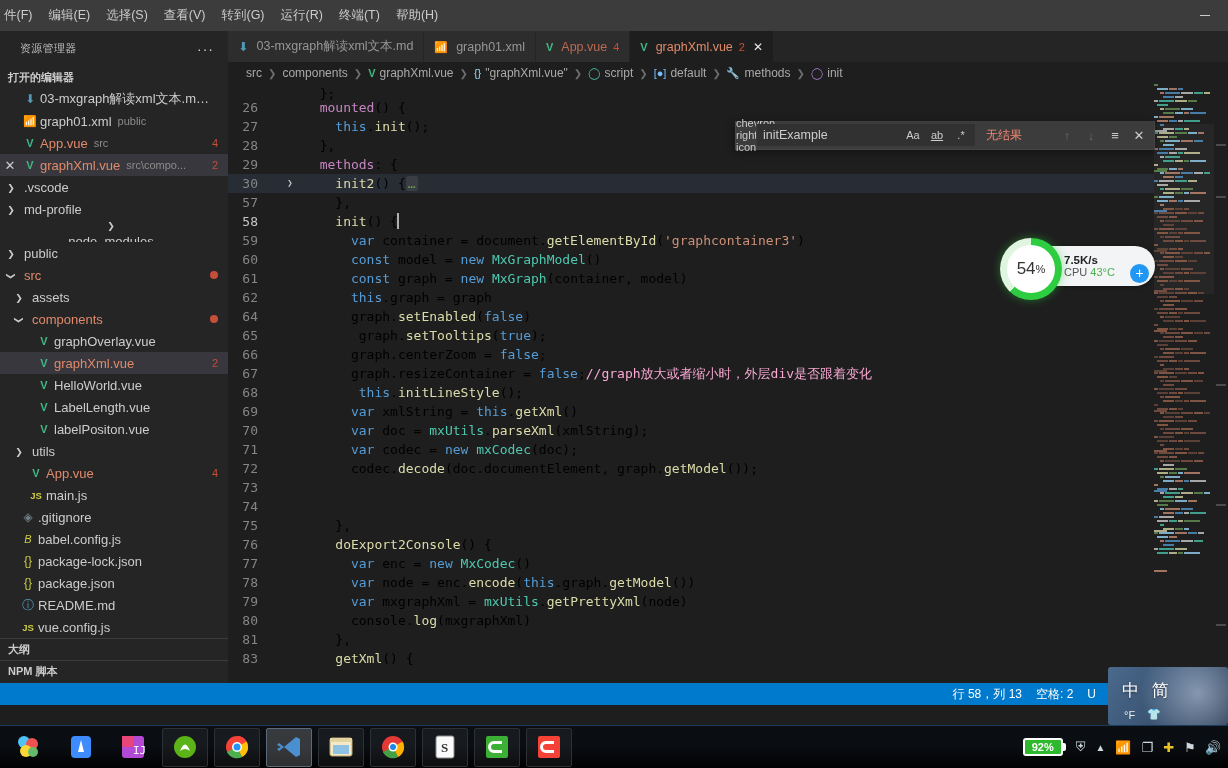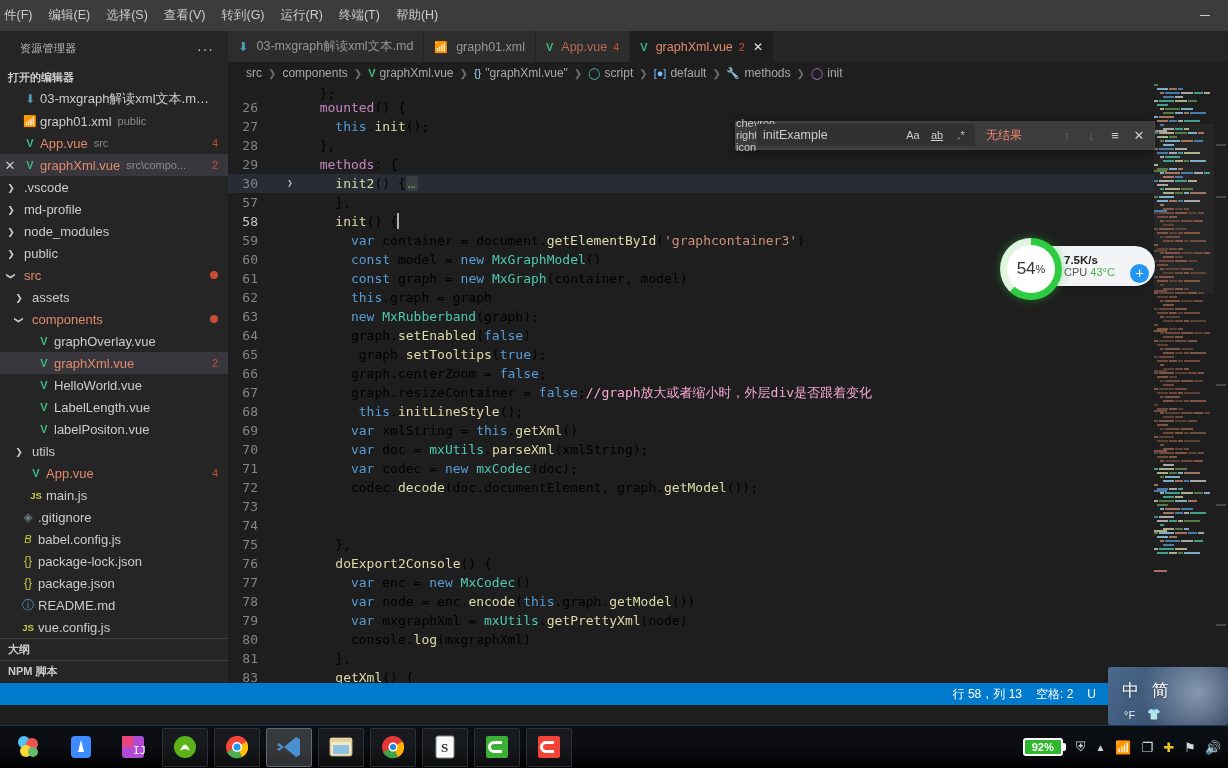--- a/index.html
+++ b/index.html
@@ -322,21 +322,21 @@
           <span style="width: 6px;"></span>
           <span class="sb-label">.vscode</span>
           <span class="sb-badge" style="color: rgb(199, 78, 57);"></span>
         </div>
         <div class="sb-row" style="padding-left: 4px;">
           <span class="twisty chev-r"></span>
           <span style="width: 6px;"></span>
           <span class="sb-label">md-profile</span>
           <span class="sb-badge" style="color: rgb(199, 78, 57);"></span>
         </div>
-        <div class="sb-row" style="padding-left: 4px;">
+        <div class="sb-row" style="padding-left: 4px; flex-direction: column;">
           <span class="twisty chev-r"></span>
           <span style="width: 6px;"></span>
           <span class="sb-label">node_modules</span>
           <span class="sb-badge" style="color: rgb(199, 78, 57);"></span>
         </div>
         <div class="sb-row" style="padding-left: 4px;">
           <span class="twisty chev-r"></span>
           <span style="width: 6px;"></span>
           <span class="sb-label">public</span>
           <span class="sb-badge" style="color: rgb(199, 78, 57);"></span>
@@ -517,21 +517,20 @@
           <div class="code-line"><span class="ln">27</span><span class="fold"></span><span class="code-txt">    <span class="t-kw">this</span>.<span class="t-fn">init</span>();</span></div>
           <div class="code-line"><span class="ln">28</span><span class="fold"></span><span class="code-txt">  },</span></div>
           <div class="code-line"><span class="ln">29</span><span class="fold"></span><span class="code-txt">  <span class="t-key">methods</span>: {</span></div>
           <div class="code-line hl"><span class="ln">30</span><span class="fold">❯</span><span class="code-txt">    <span class="t-fn">init2</span>() {<span class="t-fold">…</span></span></div>
           <div class="code-line"><span class="ln">57</span><span class="fold"></span><span class="code-txt">    },</span></div>
           <div class="code-line"><span class="ln cur">58</span><span class="fold"></span><span class="code-txt">    <span class="t-fn">init</span>() {<span class="caret"></span></span></div>
           <div class="code-line"><span class="ln">59</span><span class="fold"></span><span class="code-txt">      <span class="t-kw">var</span> container = document.<span class="t-fn">getElementById</span>(<span class="t-str">'graphcontainer3'</span>)</span></div>
           <div class="code-line"><span class="ln">60</span><span class="fold"></span><span class="code-txt">      <span class="t-kw">const</span> model = <span class="t-kw">new</span> <span class="t-fn"><span class="t-cls">MxGraphModel</span></span>()</span></div>
           <div class="code-line"><span class="ln">61</span><span class="fold"></span><span class="code-txt">      <span class="t-kw">const</span> graph = <span class="t-kw">new</span> <span class="t-fn"><span class="t-cls">MxGraph</span></span>(container, model)</span></div>
           <div class="code-line"><span class="ln">62</span><span class="fold"></span><span class="code-txt">      <span class="t-kw">this</span>.graph = graph</span></div>
-          <div class="code-line"><span class="ln">63</span><span class="fold"></span><span class="code-txt">      <span class="t-kw">new</span> <span class="t-fn"><span class="t-cls">MxRubberband</span></span>(graph);</span></div>
           <div class="code-line"><span class="ln">64</span><span class="fold"></span><span class="code-txt">      graph.<span class="t-fn">setEnabled</span>(<span class="t-kw">false</span>)</span></div>
           <div class="code-line"><span class="ln">65</span><span class="fold"></span><span class="code-txt">       graph.<span class="t-fn">setTooltips</span>(<span class="t-kw">true</span>);</span></div>
           <div class="code-line"><span class="ln">66</span><span class="fold"></span><span class="code-txt">      graph.centerZoom = <span class="t-kw">false</span>;</span></div>
           <div class="code-line"><span class="ln">67</span><span class="fold"></span><span class="code-txt">      graph.resizeContainer = <span class="t-kw">false</span>;<span class="t-cmt">//graph放大或者缩小时，外层div是否跟着变化</span></span></div>
           <div class="code-line"><span class="ln">68</span><span class="fold"></span><span class="code-txt">       <span class="t-kw">this</span>.<span class="t-fn">initLineStyle</span>();</span></div>
           <div class="code-line"><span class="ln">69</span><span class="fold"></span><span class="code-txt">      <span class="t-kw">var</span> xmlString = <span class="t-kw">this</span>.<span class="t-fn">getXml</span>()</span></div>
           <div class="code-line"><span class="ln">70</span><span class="fold"></span><span class="code-txt">      <span class="t-kw">var</span> doc = <span class="t-cls">mxUtils</span>.<span class="t-fn">parseXml</span>(xmlString);</span></div>
           <div class="code-line"><span class="ln">71</span><span class="fold"></span><span class="code-txt">      <span class="t-kw">var</span> codec = <span class="t-kw">new</span> <span class="t-fn"><span class="t-cls">mxCodec</span></span>(doc);</span></div>
           <div class="code-line"><span class="ln">72</span><span class="fold"></span><span class="code-txt">      codec.<span class="t-fn">decode</span>(doc.documentElement, graph.<span class="t-fn">getModel</span>());</span></div>
           <div class="code-line"><span class="ln">73</span><span class="fold"></span><span class="code-txt"></span></div>

